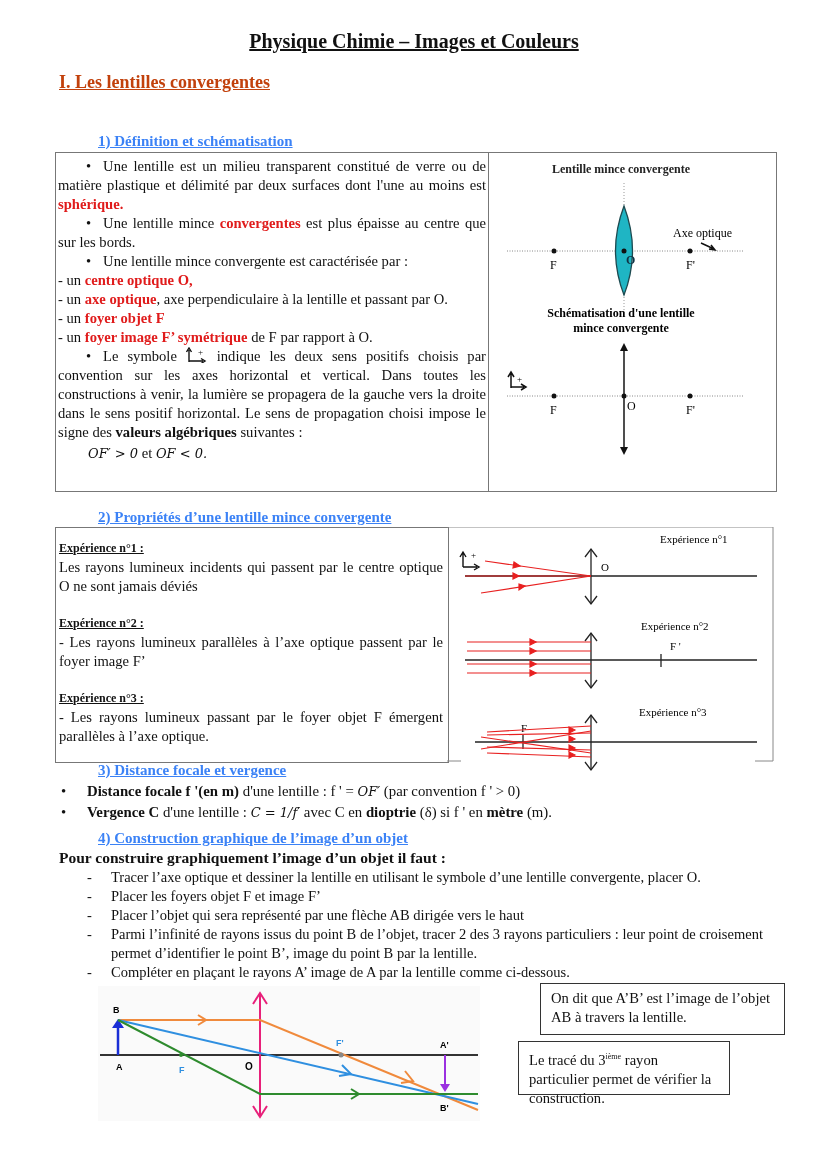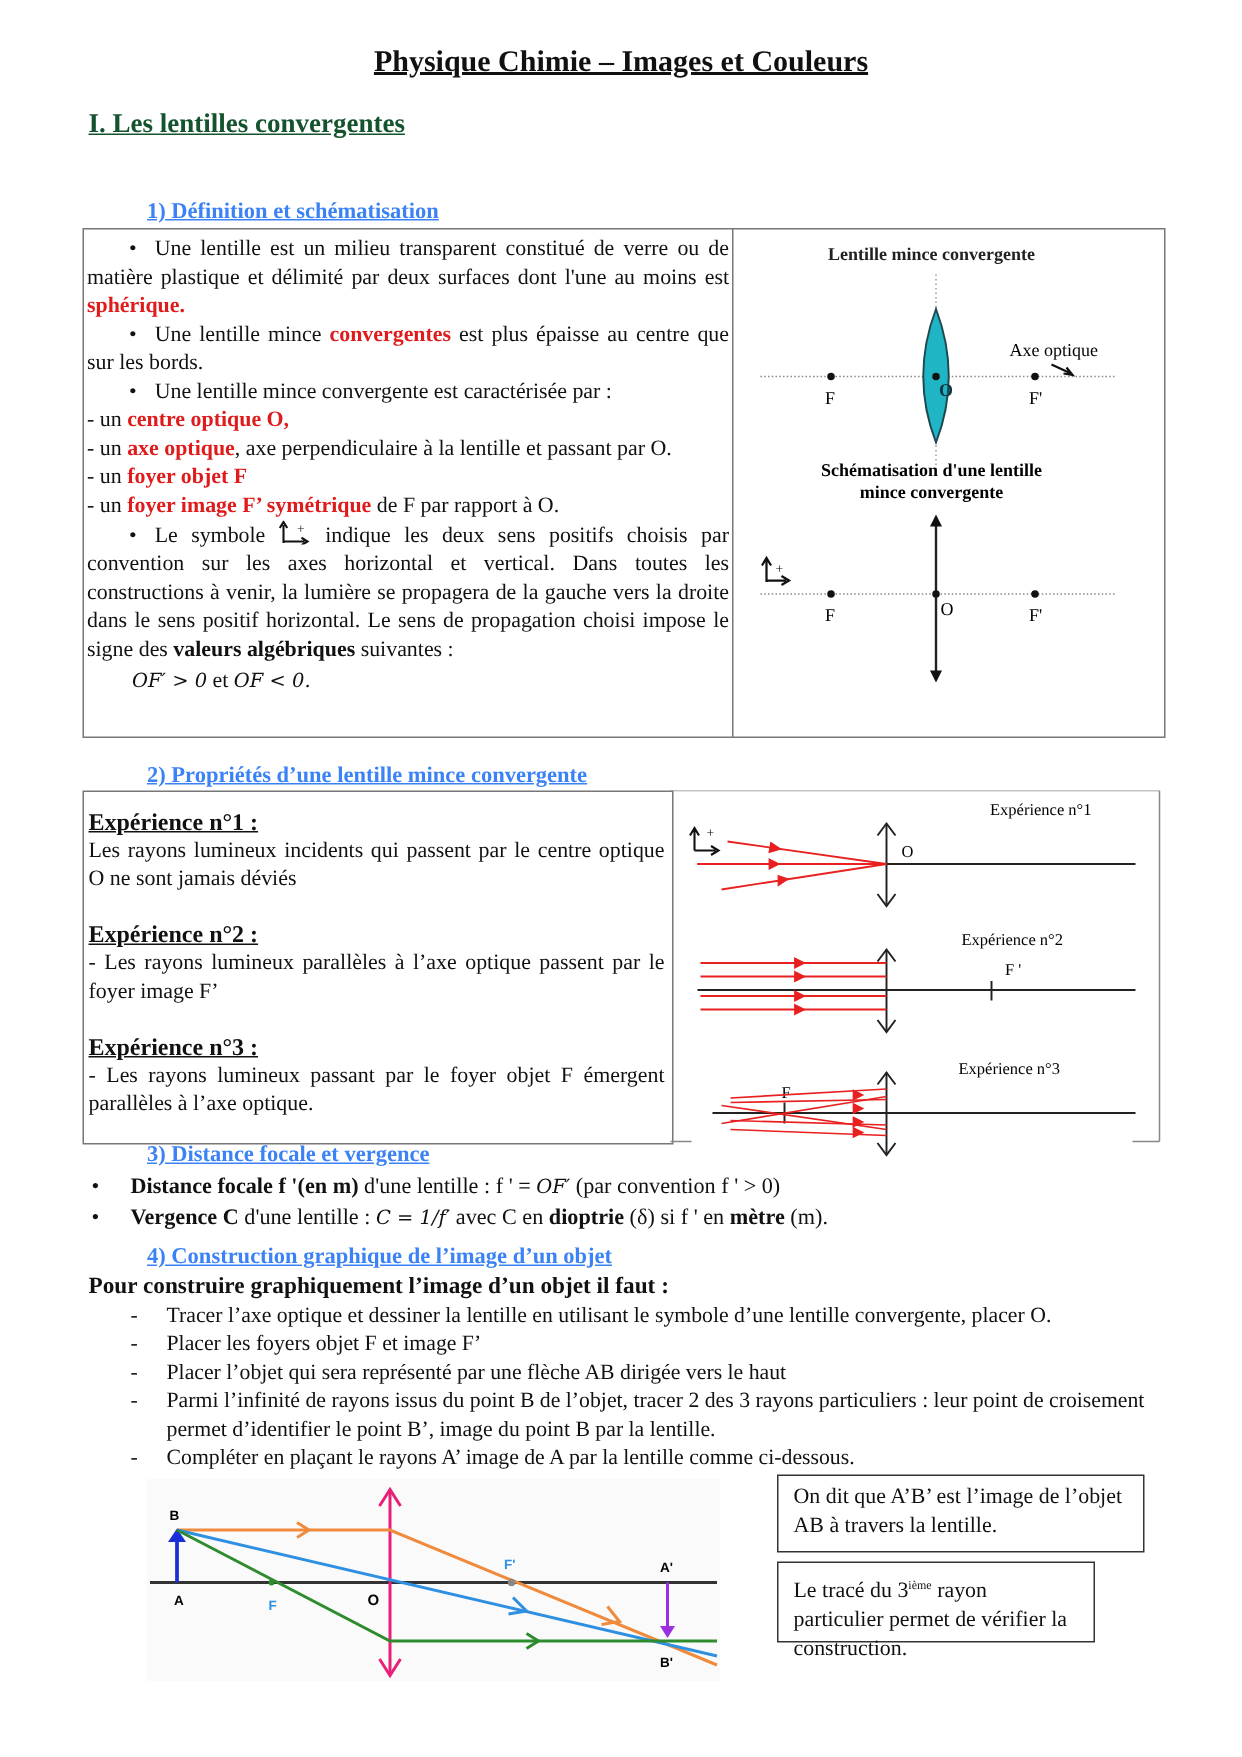--- a/index.html
+++ b/index.html
@@ -1,33 +1,33 @@
 <!DOCTYPE html>
 <html><head>
 <meta charset="utf-8">
 <style>
   html, body { margin:0; padding:0; background:#ffffff; }
   body { width:828px; height:1171px; position:relative; overflow:hidden;
          font-family:"Liberation Serif","DejaVu Serif",serif; color:#111; }
   .abs { position:absolute; }
   .title { left:0; width:828px; top:30px; text-align:center; font-size:20px; font-weight:bold; text-decoration:underline; }
-  .h1 { left:59px; top:72px; font-size:18px; font-weight:bold; color:#14532d; text-decoration:underline; }
+  .h1 { left:59px; top:72px; font-size:18px; font-weight:bold; color:#c2410c; text-decoration:underline; }
   .h2 { font-size:15px; font-weight:bold; color:#3b82f6; text-decoration:underline; }
   .red { color:#e01b1b; font-weight:bold; }
   .b { font-weight:bold; }
   .box1 { left:55px; top:152px; width:720px; height:338px; border:1px solid #777; }
   .box1-text { left:58px; top:157px; width:428px; font-size:14.6px; line-height:19px; text-align:justify; }
   .box1-divider { left:488px; top:152px; width:1px; height:340px; background:#777; }
   .box1-text p { margin:0; }
   .ind { text-indent:28px; }
   .bullet::before { content:"•"; margin-right:12px; }
   .box2 { left:55px; top:527px; width:392px; height:234px; border:1px solid #777; }
   .box2-text { left:59px; top:539px; width:384px; font-size:14.6px; line-height:19px; text-align:justify; }
   .box2-text p { margin:0; }
-  .exp-h { font-weight:bold; text-decoration:underline; font-size:16px; }
+  .exp-h { font-weight:bold; text-decoration:underline; font-size:12px; }
   .gap { height:18px; }
   .svgwrap { position:absolute; }
   .sec3 { left:61px; top:781px; font-size:14.8px; line-height:20px; }
   .sec3 li { margin:0 0 0 0; }
   ul.dots { list-style:none; padding:0; margin:0; }
   ul.dots li::before { content:"•"; display:inline-block; width:26px; padding-left:28px; }
   .construct-h { left:59px; top:849px; font-size:15.5px; font-weight:bold; }
   .steps { left:85px; top:868px; width:700px; font-size:14.5px; line-height:19px; }
   .steps .step { position:relative; padding-left:26px; }
   .steps .step::before { content:"-"; position:absolute; left:2px; }
@@ -207,14 +207,14 @@
   <circle cx="83" cy="69" r="2" fill="#2e8b2e"></circle>
   <text x="15" y="27" font-size="9" font-weight="bold" font-family="Liberation Sans, sans-serif">B</text>
   <text x="18" y="84" font-size="9" font-weight="bold" font-family="Liberation Sans, sans-serif">A</text>
   <text x="81" y="87" font-size="9" font-weight="bold" fill="#2f8fe0" font-family="Liberation Sans, sans-serif">F</text>
   <text x="147" y="84" font-size="10" font-weight="bold" font-family="Liberation Sans, sans-serif">O</text>
   <text x="238" y="60" font-size="9" font-weight="bold" fill="#2f8fe0" font-family="Liberation Sans, sans-serif">F'</text>
   <text x="342" y="62" font-size="9" font-weight="bold" font-family="Liberation Sans, sans-serif">A'</text>
   <text x="342" y="125" font-size="9" font-weight="bold" font-family="Liberation Sans, sans-serif">B'</text>
 </svg>
 
-<div class="abs note" style="left:518px; top:983px; width:245px; height:52px;">On dit que A’B’ est l’image de l’objet AB à travers la lentille.</div>
+<div class="abs note" style="left:540px; top:983px; width:245px; height:52px;">On dit que A’B’ est l’image de l’objet AB à travers la lentille.</div>
 <div class="abs note" style="left:518px; top:1041px; width:212px; height:54px;"><span>Le tracé du 3</span><sup>ième</sup><span> rayon particulier permet de vérifier la construction.</span></div>
 
 </body></html>

